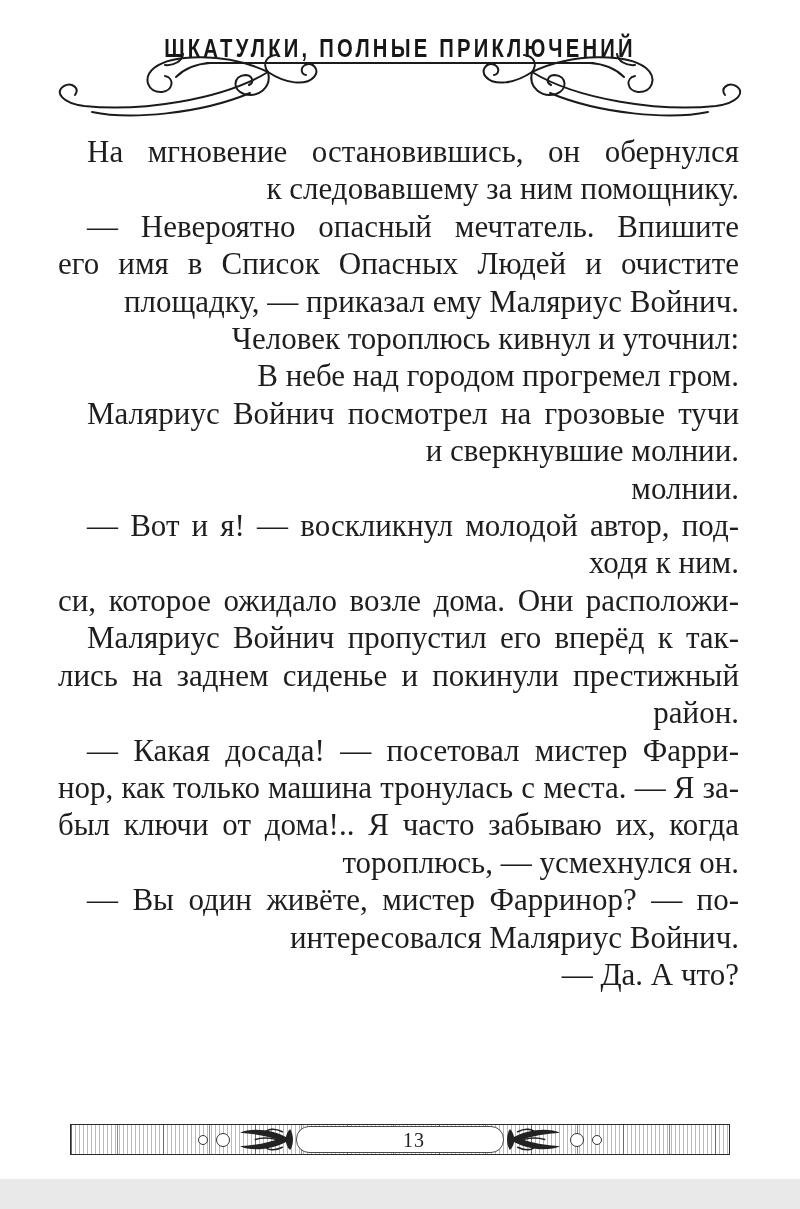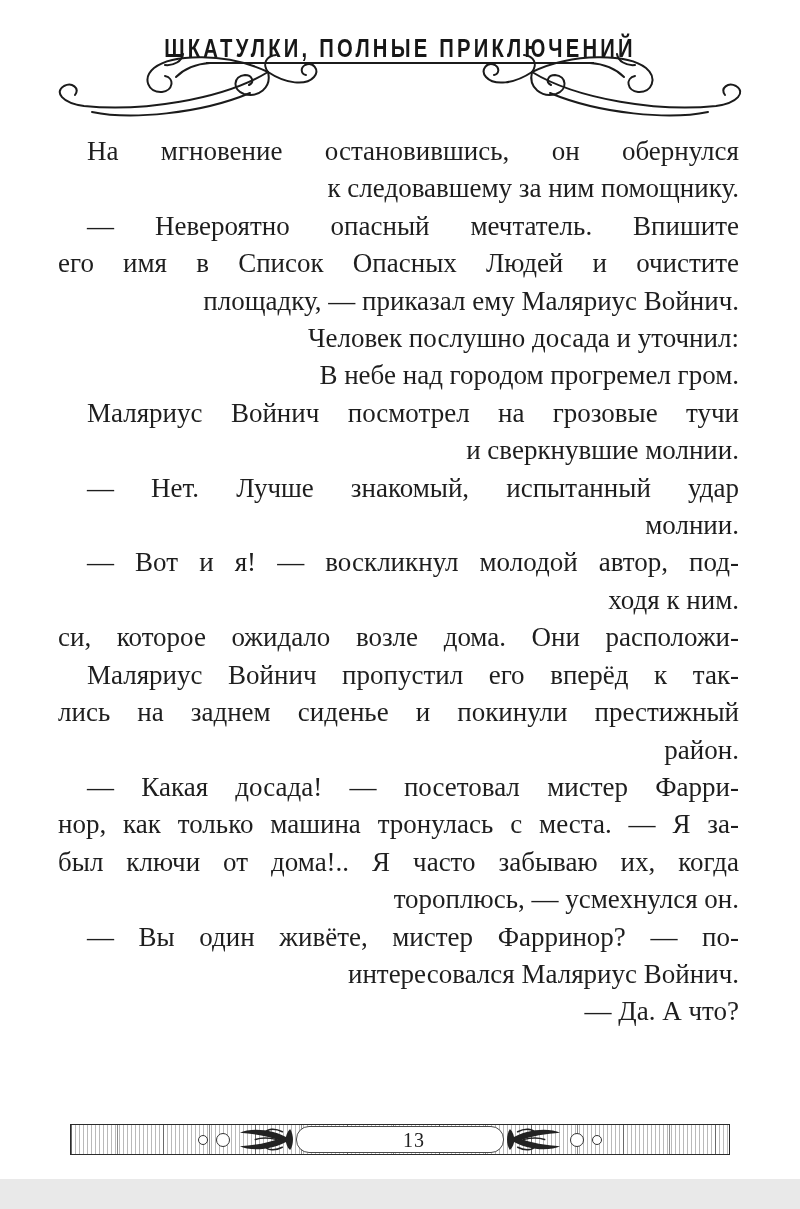--- a/index.html
+++ b/index.html
@@ -18,21 +18,21 @@
     font-weight:bold;font-size:22px;letter-spacing:3.5px;
     color:#171717;
     transform:scaleY(1.18) scaleX(.92);
     transform-origin:center top;
     white-space:nowrap;
   }
   #header-flourish{position:absolute;top:48px;left:0;width:800px;height:74px;}
   
   #body-text{
     position:absolute;left:58px;top:133px;width:681px;
-    font-size:27px;line-height:37.4px;color:#1e1e1e;
+    font-size:31px;line-height:37.4px;color:#1e1e1e;
   }
   .ln{text-align:right;}
   .ln.j{text-align:justify;text-align-last:justify;}
   .ln.i{text-indent:29px;}
   
   #footer-band{
     position:absolute;left:70px;top:1124px;width:658px;height:29px;
     border-top:1.5px solid #2b2b2b;border-bottom:1.5px solid #2b2b2b;
     border-left:1px solid #2b2b2b;border-right:1px solid #2b2b2b;
     background:
@@ -87,25 +87,24 @@
     </g>
     <use href="#flourishL" transform="translate(800,0) scale(-1,1)"></use>
   </svg>
 
   <div id="body-text">
     <div class="ln i j">На мгновение остановившись, он обернулся</div>
     <div class="ln">к следовавшему за ним помощнику.</div>
     <div class="ln i j">— Невероятно опасный мечтатель. Впишите</div>
     <div class="ln j">его имя в Список Опасных Людей и очистите</div>
     <div class="ln">площадку, — приказал ему Маляриус Войнич.</div>
-    <div class="ln i">Человек послушно досада и уточнил:</div>
+    <div class="ln i">Человек тороплюсь кивнул и уточнил:</div>
     <div class="ln i">В небе над городом прогремел гром.</div>
     <div class="ln i j">Маляриус Войнич посмотрел на грозовые тучи</div>
     <div class="ln">и сверкнувшие молнии.</div>
-    <div class="ln i j">— Нет. Лучше знакомый, испытанный удар</div>
     <div class="ln">молнии.</div>
     <div class="ln i j">— Вот и я! — воскликнул молодой автор, под-</div>
     <div class="ln">ходя к ним.</div>
     <div class="ln j">си, которое ожидало возле дома. Они расположи-</div>
     <div class="ln i j">Маляриус Войнич пропустил его вперёд к так-</div>
     <div class="ln j">лись на заднем сиденье и покинули престижный</div>
     <div class="ln">район.</div>
     <div class="ln i j">— Какая досада! — посетовал мистер Фарри-</div>
     <div class="ln j">нор, как только машина тронулась с места. — Я за-</div>
     <div class="ln j">был ключи от дома!.. Я часто забываю их, когда</div>

